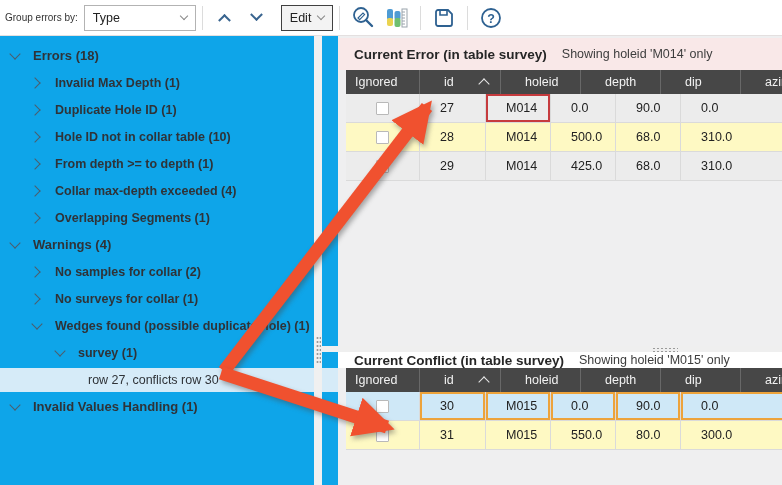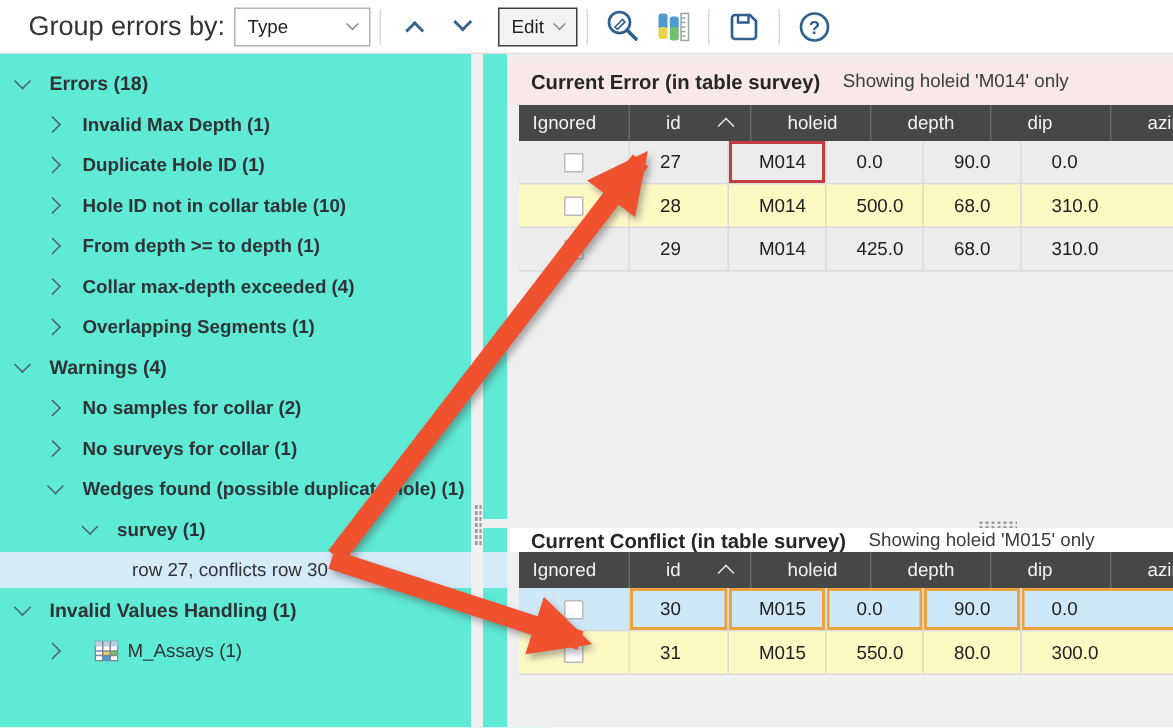--- a/index.html
+++ b/index.html
@@ -2,37 +2,37 @@
 <html><head>
 <meta charset="utf-8">
 <style>
   * { margin:0; padding:0; box-sizing:border-box; }
   html,body { width:782px; height:485px; overflow:hidden; }
   body { font-family:"Liberation Sans", sans-serif; background:#ffffff; position:relative; }
 
   
   .toolbar { position:absolute; left:0; top:0; width:782px; height:36px; background:#ffffff;
              border-bottom:1px solid #e4e0e0; display:flex; align-items:center; z-index:2; }
-  .tb-label { font-size:18px; color:#333; margin-left:19px; }
-  .tb-select { width:91px; height:26px; border:1px solid #b3b3b3; background:#fff; margin-left:6px;
+  .tb-label { font-size:10px; color:#333; margin-left:5px; }
+  .tb-select { width:112px; height:26px; border:1px solid #b3b3b3; background:#fff; margin-left:6px;
                display:flex; align-items:center; justify-content:space-between; padding:0 8px; cursor:default; }
   .tb-select .val { font-size:12.5px; color:#222; }
   .tb-sep { width:1px; height:24px; background:#dcdcdc; margin:0 6px; }
   .tb-btn { width:32px; height:28px; display:flex; align-items:center; justify-content:center; cursor:pointer; }
   .chev { display:inline-block; width:9px; height:9px; border-right:2.4px solid #39648f; border-bottom:2.4px solid #39648f; }
   .chev.up { transform:rotate(-135deg) translate(-2px,-2px); }
   .chev.down { transform:rotate(45deg) translate(-2px,-2px); }
   .chev-sm { display:inline-block; width:6px; height:6px; border-right:1.6px solid #888; border-bottom:1.6px solid #888; transform:rotate(45deg); margin-top:-3px; }
   .tb-edit { height:26px; border:1px solid #404040; background:#f3f3f3; display:flex; align-items:center;
              padding:0 8px; gap:7px; cursor:pointer; }
   .tb-edit .val { font-size:12.5px; color:#222; }
   .tb-icon { width:34px; height:30px; display:flex; align-items:center; justify-content:center; cursor:pointer; }
 
   
-  .tree { position:absolute; left:0; top:36px; width:366px; height:449px; background:#5eead4;
+  .tree { position:absolute; left:0; top:36px; width:366px; height:449px; background:#0ea5e9;
           border-right:1px solid #cccccc; padding-top:6px; z-index:1; }
   .titem { height:27px; display:flex; align-items:center; font-size:12.5px; color:#2f3338; cursor:pointer; }
   .titem.bold { font-weight:bold; }
   .titem.cat { font-size:13px; font-weight:bold; }
   .lvl0 { padding-left:8px; } .lvl1 { padding-left:30px; } .lvl2 { padding-left:53px;text-align:right; } .lvl3 { padding-left:88px; }
   .tchev { width:14px; height:14px; position:relative; margin-right:11px; flex:none; }
   .tchev::after { content:""; position:absolute; width:7px; height:7px; border-right:1.7px solid #4d5d6c; border-bottom:1.7px solid #4d5d6c; }
   .tchev.exp::after { left:3px; top:1px; transform:rotate(45deg); }
   .tchev.col::after { left:1px; top:3px; transform:rotate(-45deg); }
   .titem.selected { background:#d6ebf8; height:24px; margin:2px 0 1px 0; }
@@ -187,35 +187,20 @@
     <span class="tchev exp"></span>
     <span>survey (1)</span>
   </div>
   <div class="titem lvl3 selected">
     <span>row 27, conflicts row 30</span>
   </div>
   <div class="titem cat lvl0">
     <span class="tchev exp"></span>
     <span>Invalid Values Handling (1)</span>
   </div>
-  <div class="titem lvl1">
-    <span class="tchev col"></span>
-    <svg class="tbl-icon" viewBox="0 0 16 14">
-      <rect x="0.5" y="0.5" width="15" height="13" fill="#ffffff" stroke="#7a8894"></rect>
-      <rect x="0.5" y="0.5" width="15" height="3.5" fill="#b9cede"></rect>
-      <rect x="5.5" y="7" width="5" height="3" fill="#ead34f"></rect>
-      <rect x="10.5" y="7" width="5" height="3" fill="#6fbf6f"></rect>
-      <rect x="5.5" y="10" width="5" height="3.5" fill="#4e9bd4"></rect>
-      <line x1="5.5" y1="0.5" x2="5.5" y2="13.5" stroke="#7a8894"></line>
-      <line x1="10.5" y1="0.5" x2="10.5" y2="13.5" stroke="#7a8894"></line>
-      <line x1="0.5" y1="7" x2="15.5" y2="7" stroke="#7a8894"></line>
-      <line x1="0.5" y1="10" x2="15.5" y2="10" stroke="#7a8894"></line>
-    </svg>
-    <span>M_Assays (1)</span>
-  </div>
 </div>
 
 <div class="vsplit">
     <div class="vgrip"></div>
   </div>
 <div class="hsplit">
     <div class="hgrip"></div>
   </div>
 
 <div class="pane error">

